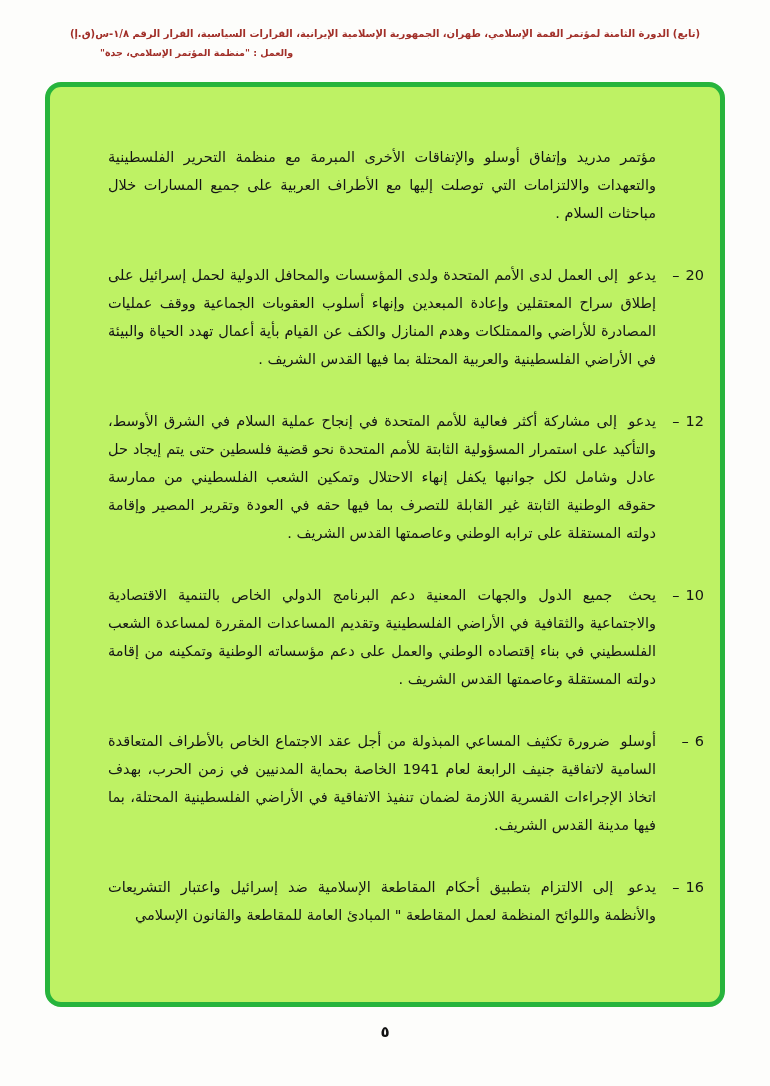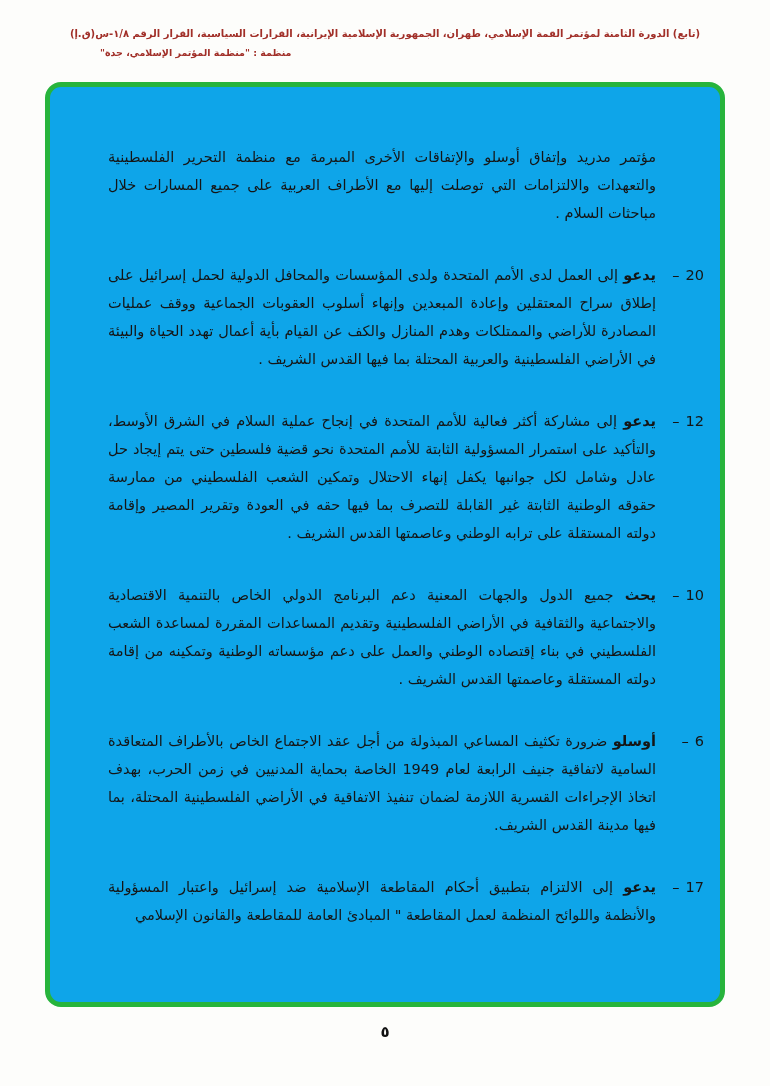--- a/index.html
+++ b/index.html
@@ -31,59 +31,59 @@
     padding-left: 100px;
     margin-top: 8px;
   }
   .green-frame {
     margin: 24px auto 0;
     width: 680px;
     height: 925px;
     border: 5px solid #27b43c;
     border-radius: 16px;
     overflow: hidden;
-    background: #0ea5e9;
+    background: #bef264;
   }
   .content {
     direction: rtl;
     text-align: justify;
     padding: 56px 64px 16px 58px;
     font-size: 14.5px;
     line-height: 28px;
   }
   .para { margin-bottom: 34px; }
   .item { position: relative; margin-bottom: 34px; }
   .item-marker {
     position: absolute;
     right: -48px;
     top: 0;
     display: flex;
     direction: ltr;
     gap: 6px;
     font-size: 14.5px;
     white-space: nowrap;
   }
-  .lead { font-weight: bold; }
+  .lead { font-weight: normal; margin-left: 5px; }
   .doc-footer {
     text-align: center;
     margin-top: 16px;
     font-size: 15px;
     font-weight: bold;
     color: #111;
   }
 </style>
 </head>
 <body>
 
 <div class="page">
 
   <header class="doc-header">
     <div class="header-title">(تابع) الدورة الثامنة لمؤتمر القمة الإسلامي، طهران، الجمهورية الإسلامية الإيرانية، القرارات السياسية، القرار الرقم ١/٨-س(ق.إ)</div>
     <div class="header-source">
-      <span>منظمة :</span>
+      <span>والعمل :</span>
       <span>"منظمة المؤتمر الإسلامي، جدة"</span>
     </div>
   </header>
 
   <div class="green-frame">
     <div class="content">
 
       <p class="para">مؤتمر مدريد وإتفاق أوسلو والإتفاقات الأخرى المبرمة مع منظمة التحرير الفلسطينية والتعهدات والالتزامات التي توصلت إليها مع الأطراف العربية على جميع المسارات خلال مباحثات السلام .</p>
 
       <div class="item">
@@ -119,32 +119,32 @@
         </p>
       </div>
 
       <div class="item">
         <div class="item-marker">
           <span class="dash">–</span>
           <span class="num">6</span>
         </div>
         <p class="item-text">
           <strong class="lead">أوسلو</strong>
-          <span>ضرورة تكثيف المساعي المبذولة من أجل عقد الاجتماع الخاص بالأطراف المتعاقدة السامية لاتفاقية جنيف الرابعة لعام 1949 الخاصة بحماية المدنيين في زمن الحرب، بهدف اتخاذ الإجراءات القسرية اللازمة لضمان تنفيذ الاتفاقية في الأراضي الفلسطينية المحتلة، بما فيها مدينة القدس الشريف.</span>
+          <span>ضرورة تكثيف المساعي المبذولة من أجل عقد الاجتماع الخاص بالأطراف المتعاقدة السامية لاتفاقية جنيف الرابعة لعام 1941 الخاصة بحماية المدنيين في زمن الحرب، بهدف اتخاذ الإجراءات القسرية اللازمة لضمان تنفيذ الاتفاقية في الأراضي الفلسطينية المحتلة، بما فيها مدينة القدس الشريف.</span>
         </p>
       </div>
 
       <div class="item">
         <div class="item-marker">
           <span class="dash">–</span>
-          <span class="num">17</span>
+          <span class="num">16</span>
         </div>
         <p class="item-text">
           <strong class="lead">يدعو</strong>
-          <span>إلى الالتزام بتطبيق أحكام المقاطعة الإسلامية ضد إسرائيل واعتبار المسؤولية والأنظمة واللوائح المنظمة لعمل المقاطعة " المبادئ العامة للمقاطعة والقانون الإسلامي</span>
+          <span>إلى الالتزام بتطبيق أحكام المقاطعة الإسلامية ضد إسرائيل واعتبار التشريعات والأنظمة واللوائح المنظمة لعمل المقاطعة " المبادئ العامة للمقاطعة والقانون الإسلامي</span>
         </p>
       </div>
 
     </div>
   </div>
 
   <footer class="doc-footer">
     <span class="page-num">٥</span>
   </footer>
 

